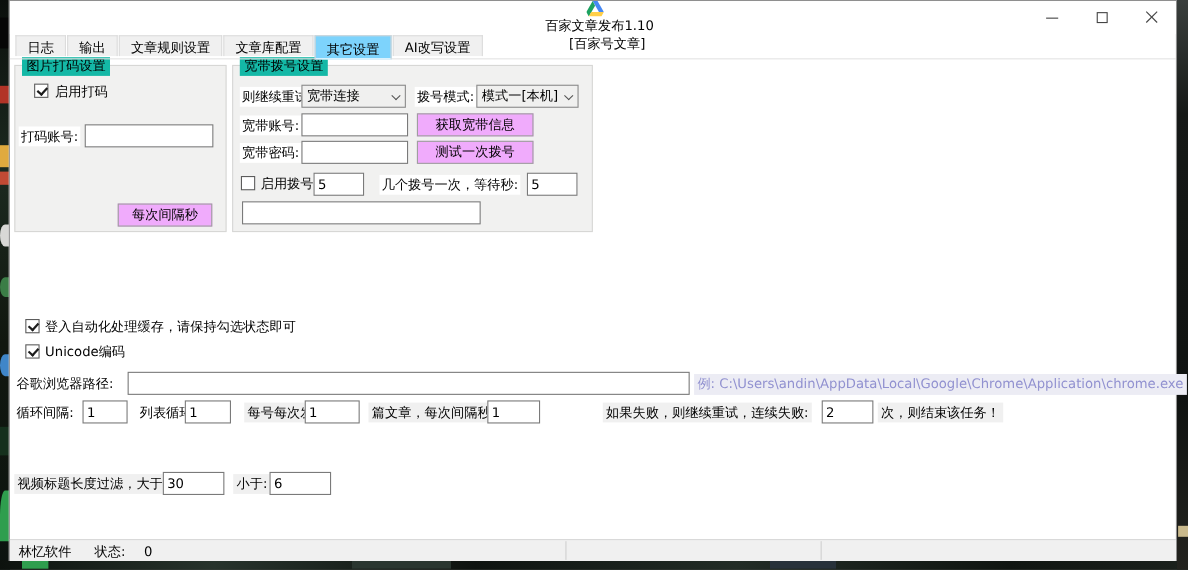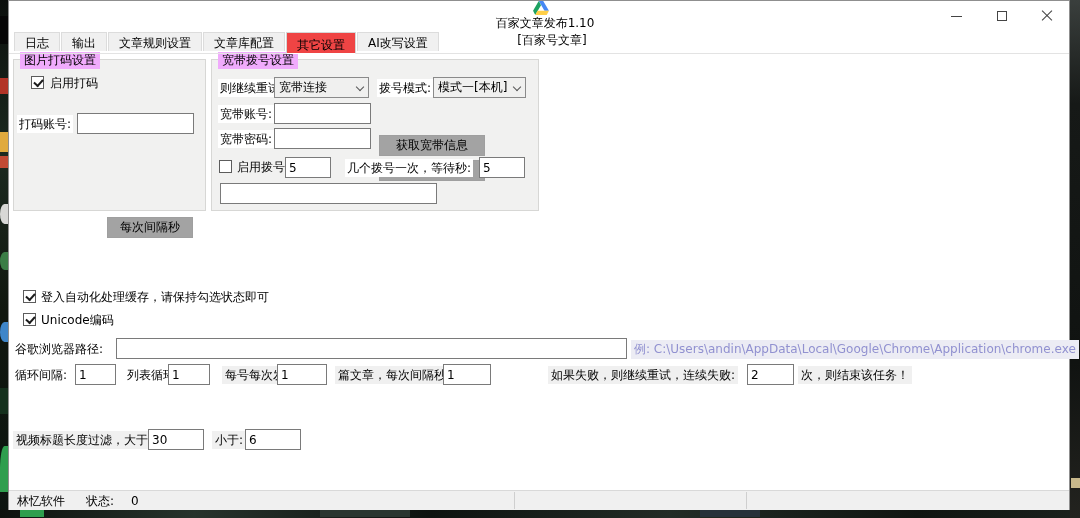--- a/index.html
+++ b/index.html
@@ -32,31 +32,31 @@
   .ic-max { width:10px; height:10px; border:1px solid #444; }
   .ic-close { position:relative; width:12px; height:12px; }
   .ic-close::before,.ic-close::after { content:""; position:absolute; left:-1px; top:5px; width:14px; height:1px; background:#444; }
   .ic-close::before { transform:rotate(45deg); } .ic-close::after { transform:rotate(-45deg); }
 
   
   .tabline { position:absolute; left:0; top:52px; right:0; height:1px; background:#e3e3e3; z-index:1; }
   .tabstrip { position:absolute; left:5px; top:31px; height:22px; display:flex; align-items:flex-start; z-index:2; }
   .tab { height:19px; padding:2px 10px 0; background:#f0f0f0; border:1px solid #dcdcdc; border-bottom:none;
     margin-right:1px; white-space:nowrap; font-size:12px; }
-  .tab.active { height:22px; padding-top:4px; background:#ef4444; border:1px solid #d6d6d6; border-bottom:1px solid #fff; margin-bottom:-1px; }
+  .tab.active { height:22px; padding-top:4px; background:#7dd3fc; border:1px solid #d6d6d6; border-bottom:1px solid #fff; margin-bottom:-1px; }
 
   
   .group { position:absolute; border:1px solid #d7d7d5; background:#f1f1f0; }
-  .gtitle { position:absolute; top:-8px; left:6px; background:#f0abfc; padding:0 4px; font-size:12px; white-space:nowrap; }
+  .gtitle { position:absolute; top:-8px; left:6px; background:#14b8a6; padding:0 4px; font-size:12px; white-space:nowrap; }
   .lbl { position:absolute; white-space:nowrap; font-size:12px; line-height:16px; }
   .lbl.white { background:#fff; padding:1px 2px; }
   .lbl.hl { background:#f0f0f0; padding:1px 3px; }
   .tb { position:absolute; background:#fff; border:1px solid #7a7a7a; height:21px; font:12px "DejaVu Sans",sans-serif; padding:0 3px; }
-  .btn { position:absolute; background:#a3a3a3; border:1px solid #9f9f9f; display:flex; align-items:center; justify-content:center;
-    font-size:12px; height:21px; white-space:nowrap;margin-top:32px; }
+  .btn { position:absolute; background:#f0abfc; border:1px solid #9f9f9f; display:flex; align-items:center; justify-content:center;
+    font-size:12px; height:21px; white-space:nowrap; }
   .dd { position:absolute; background:#f0f0ef; border:1px solid #8a8a8a; height:21px; display:flex; align-items:center;
     padding:0 4px; font-size:12px; white-space:nowrap; }
   .chev { position:absolute; right:5px; top:6px; width:6px; height:6px; border-right:1px solid #555; border-bottom:1px solid #555; transform:rotate(45deg); }
   .cb { position:absolute; width:13px; height:13px; background:#fff; border:1px solid #5c5c5c; }
   .cb.on::after { content:""; position:absolute; left:2px; top:2px; width:7px; height:4px;
     border-left:2px solid #1c1c1c; border-bottom:2px solid #1c1c1c; transform:rotate(-48deg); }
   .example { position:absolute; color:#9191d0; background:#ececf4; padding:1px 3px; font-size:12px; white-space:nowrap; }
 
   
   .statusbar { position:absolute; left:0; top:489px; right:0; height:20px; background:#f0f0f0; border-top:1px solid #d9d9d9; }

